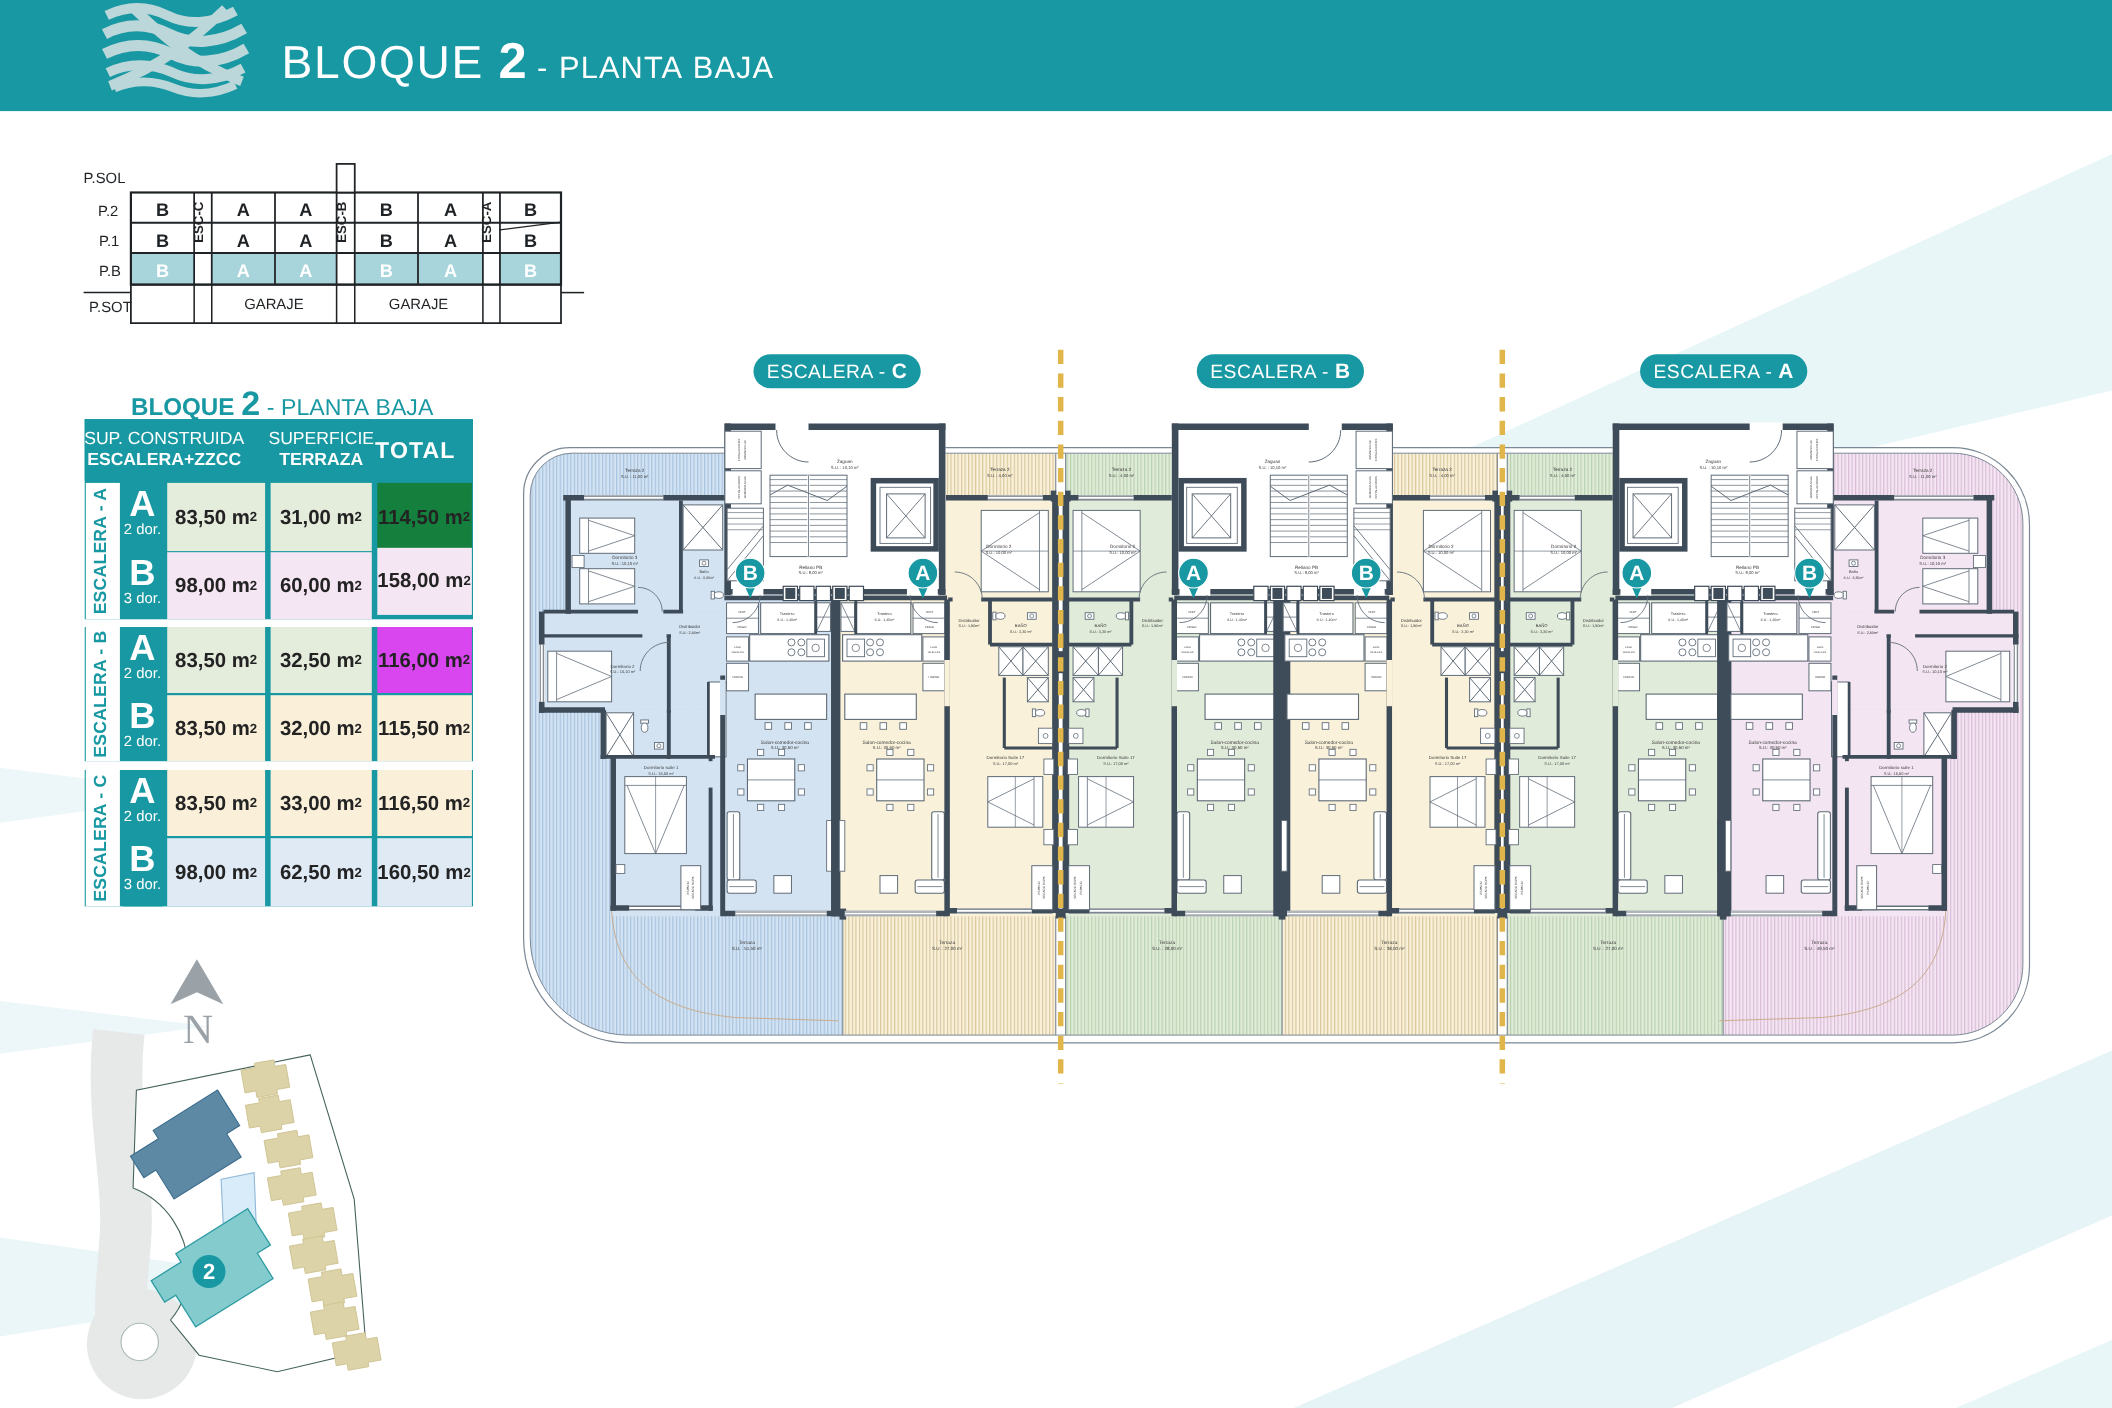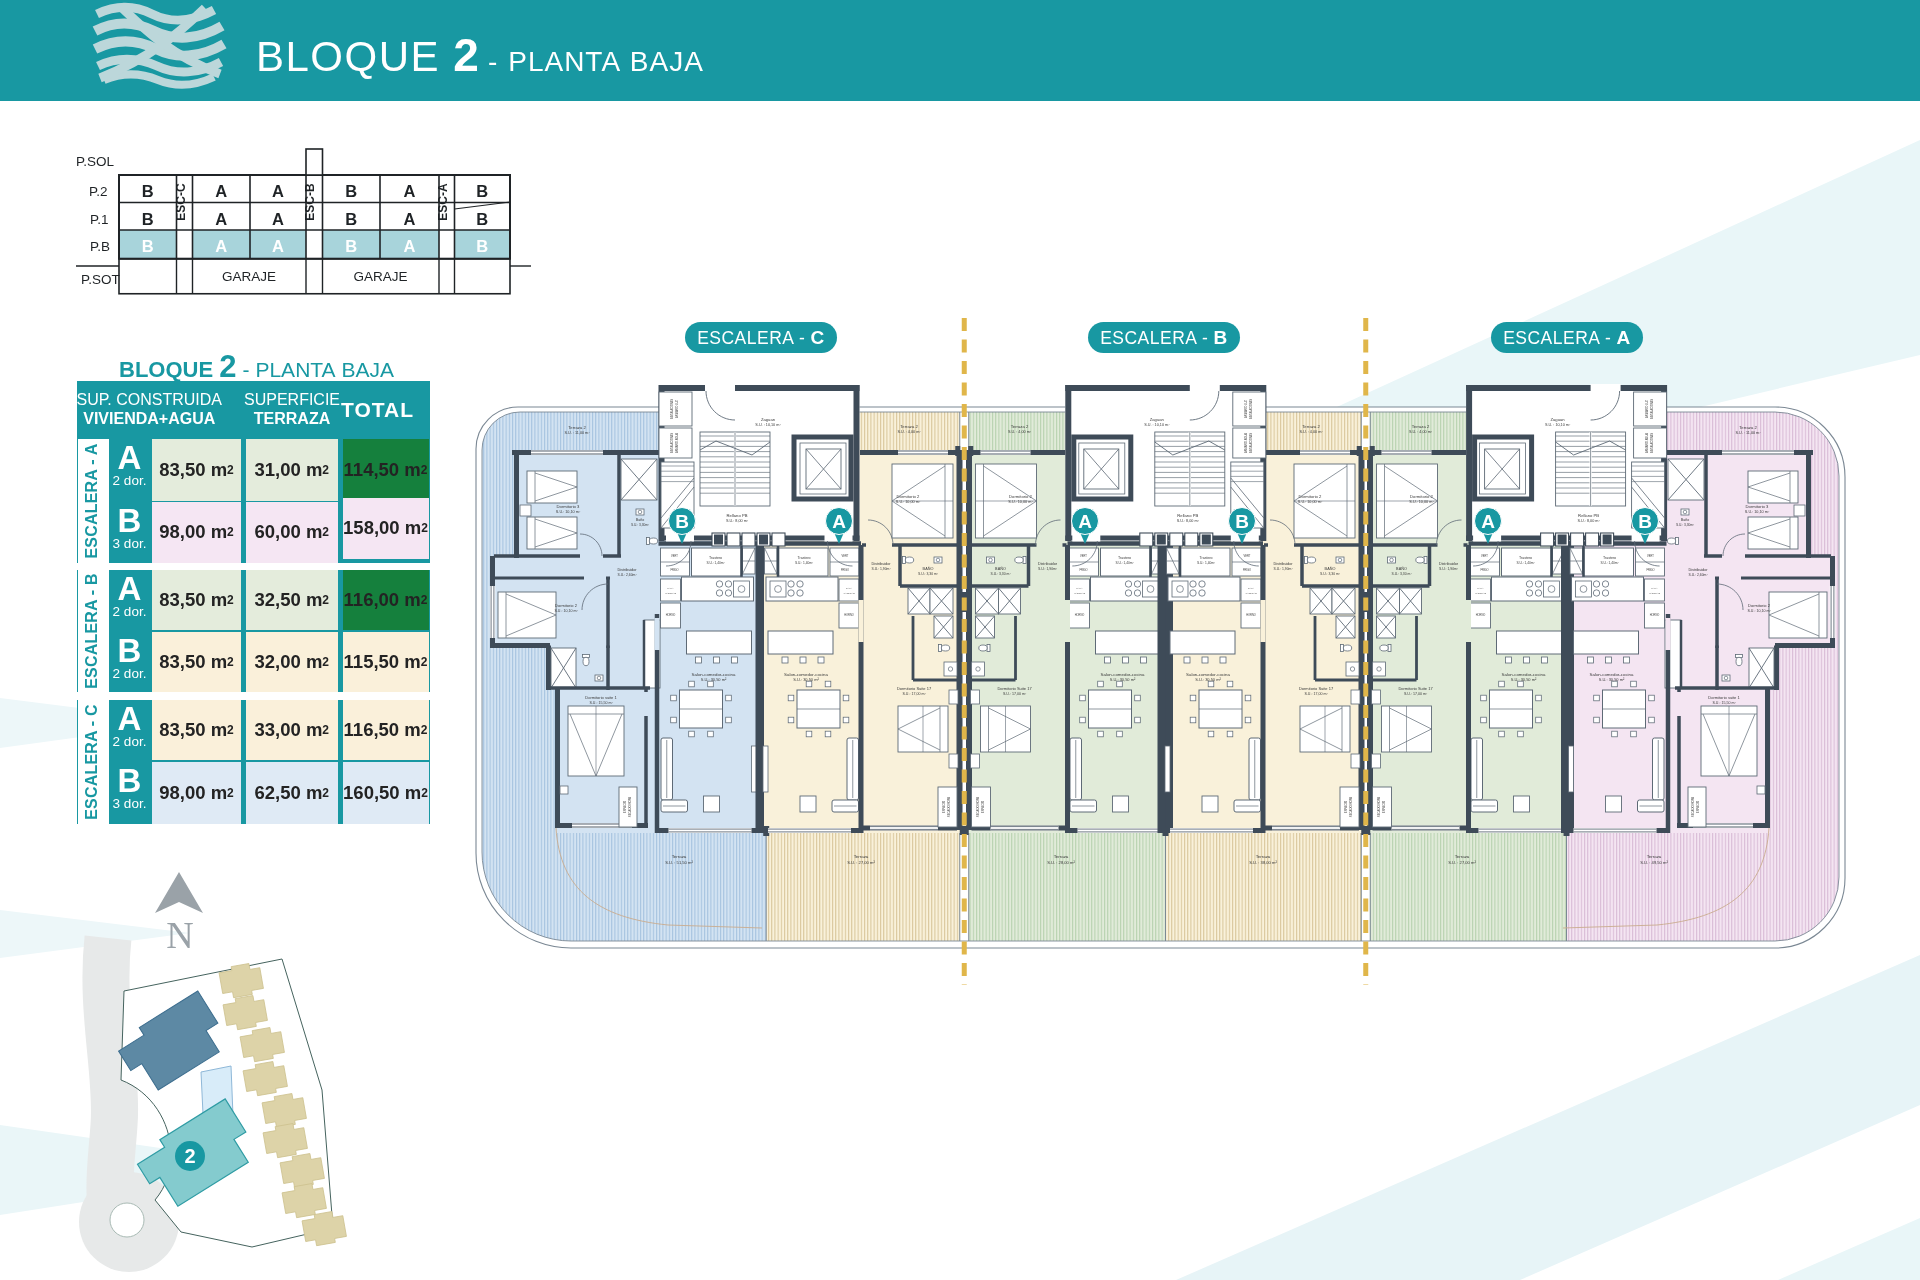--- a/index.html
+++ b/index.html
@@ -41,21 +41,21 @@
 </g>
 </svg>
 
 <div style="position:absolute;left:256px;top:28px;color:white;font-size:42px;letter-spacing:1.5px;font-weight:normal;white-space:nowrap">BLOQUE&nbsp;<b style="font-size:46px;letter-spacing:0">2</b><span style="font-size:28px">&nbsp;-&nbsp;</span><span style="font-size:28px;letter-spacing:1px">PLANTA&nbsp;BAJA</span></div>
 
 <div style="position:absolute;left:119px;top:349px;color:#1898a2;font-size:22px;font-weight:bold;white-space:nowrap">BLOQUE&nbsp;<span style="font-size:31px">2</span>&nbsp;<span style="font-weight:normal;font-size:21px">-&nbsp;PLANTA&nbsp;BAJA</span></div>
 
 <div style="position:absolute;left:76.5px;top:381px;width:353.5px;height:443px;background:#1898a2"></div>
 
 <div class="th" style="left:76.5px;top:381px;width:166px;height:56px">
-      <div>SUP. CONSTRUIDA<br><b>VIVIENDA+AGUA</b></div>
+      <div>SUP. CONSTRUIDA<br><b>ESCALERA+ZZCC</b></div>
     </div>
 
 <div class="th" style="left:244.0px;top:381px;width:94px;height:56px">
       <div>SUPERFICIE<br><b>TERRAZA</b></div>
     </div>
 
 <div class="th" style="left:341.0px;top:381px;width:89.0px;height:56px">
       <div style="font-size:21px;font-weight:bold;letter-spacing:1px">TOTAL</div>
     </div>
 
@@ -83,21 +83,21 @@
 
 <div class="tl" style="left:111.5px;top:570px;width:36.0px;height:60px">
       <div style="font-size:33px;font-weight:bold;line-height:30px;margin-top:4px">A</div>
       <div style="font-size:13.5px">2 dor.</div>
     </div>
 
 <div class="td" style="left:152.0px;top:570px;width:89.0px;height:60px;background:#e4ecdc">83,50&nbsp;m<sup>2</sup></div>
 
 <div class="td" style="left:245.5px;top:570px;width:92.5px;height:60px;background:#e4ecdc">32,50&nbsp;m<sup>2</sup></div>
 
-<div class="td" style="left:342.5px;top:570px;width:86.0px;height:60px;background:#15803d">116,00&nbsp;m<sup>2</sup></div>
+<div class="td" style="left:342.5px;top:570px;width:86.0px;height:60px;background:#d946ef">116,00&nbsp;m<sup>2</sup></div>
 
 <div class="tl" style="left:111.5px;top:632px;width:36.0px;height:60px">
       <div style="font-size:33px;font-weight:bold;line-height:30px;margin-top:4px">B</div>
       <div style="font-size:13.5px">2 dor.</div>
     </div>
 
 <div class="td" style="left:152.0px;top:632px;width:89.0px;height:60px;background:#faf0da">83,50&nbsp;m<sup>2</sup></div>
 
 <div class="td" style="left:245.5px;top:632px;width:92.5px;height:60px;background:#faf0da">32,00&nbsp;m<sup>2</sup></div>
 

